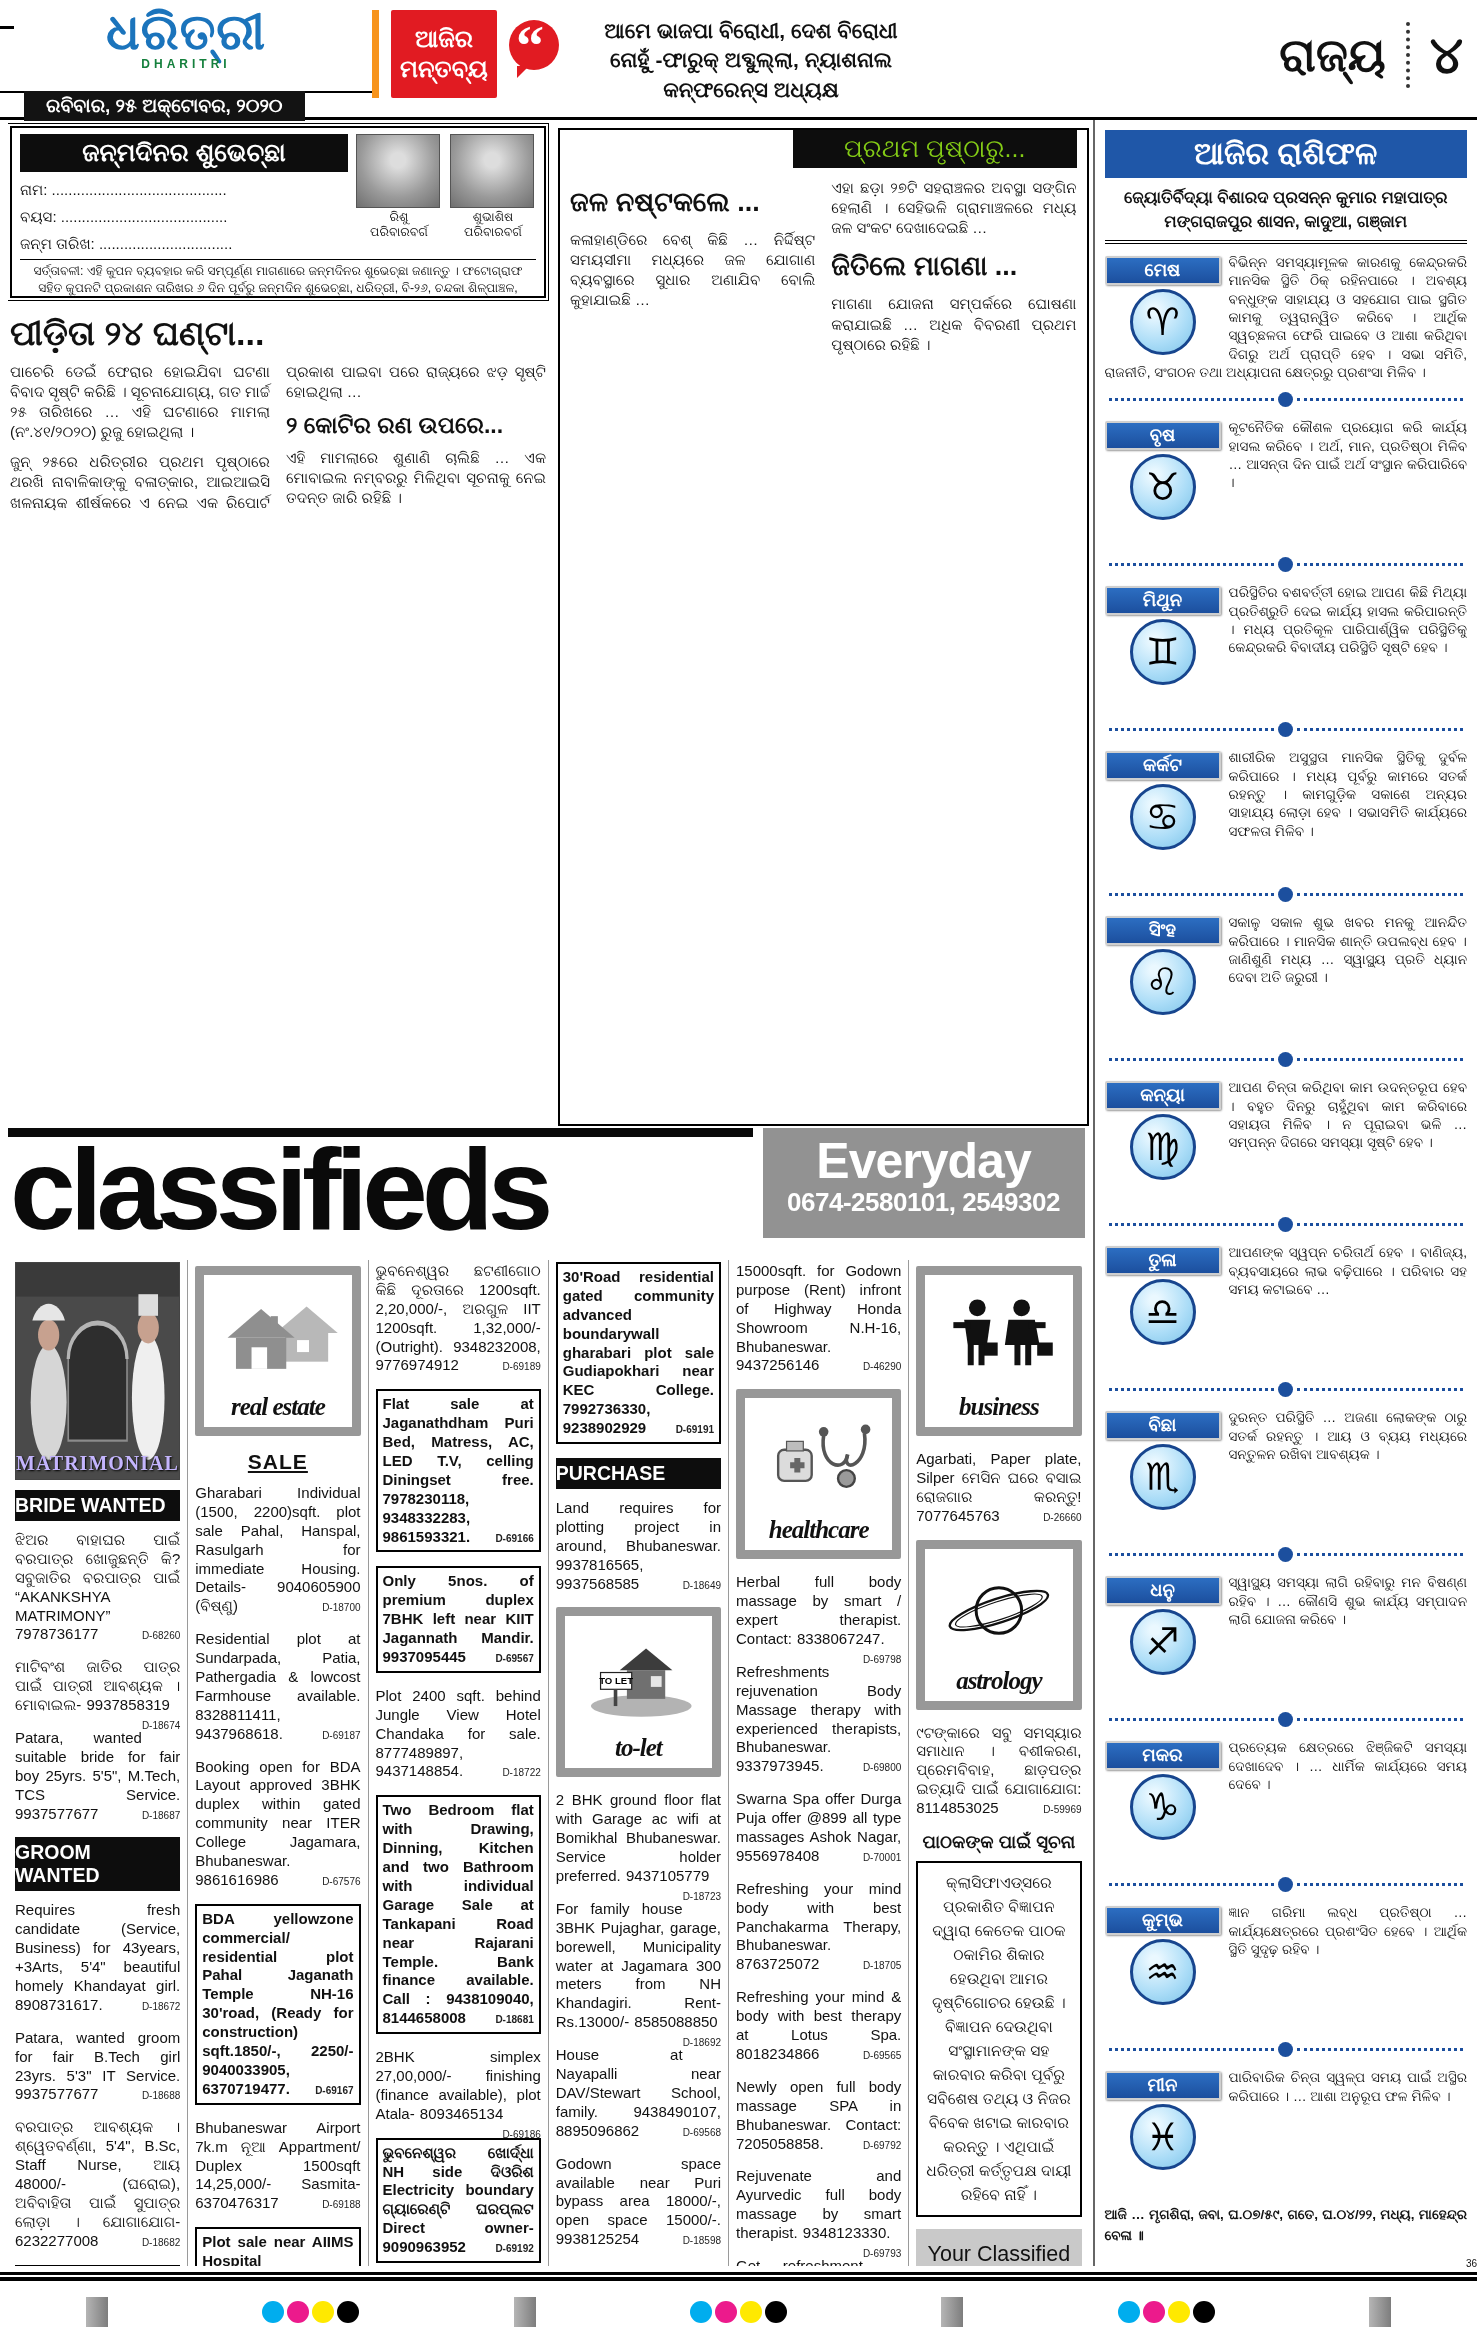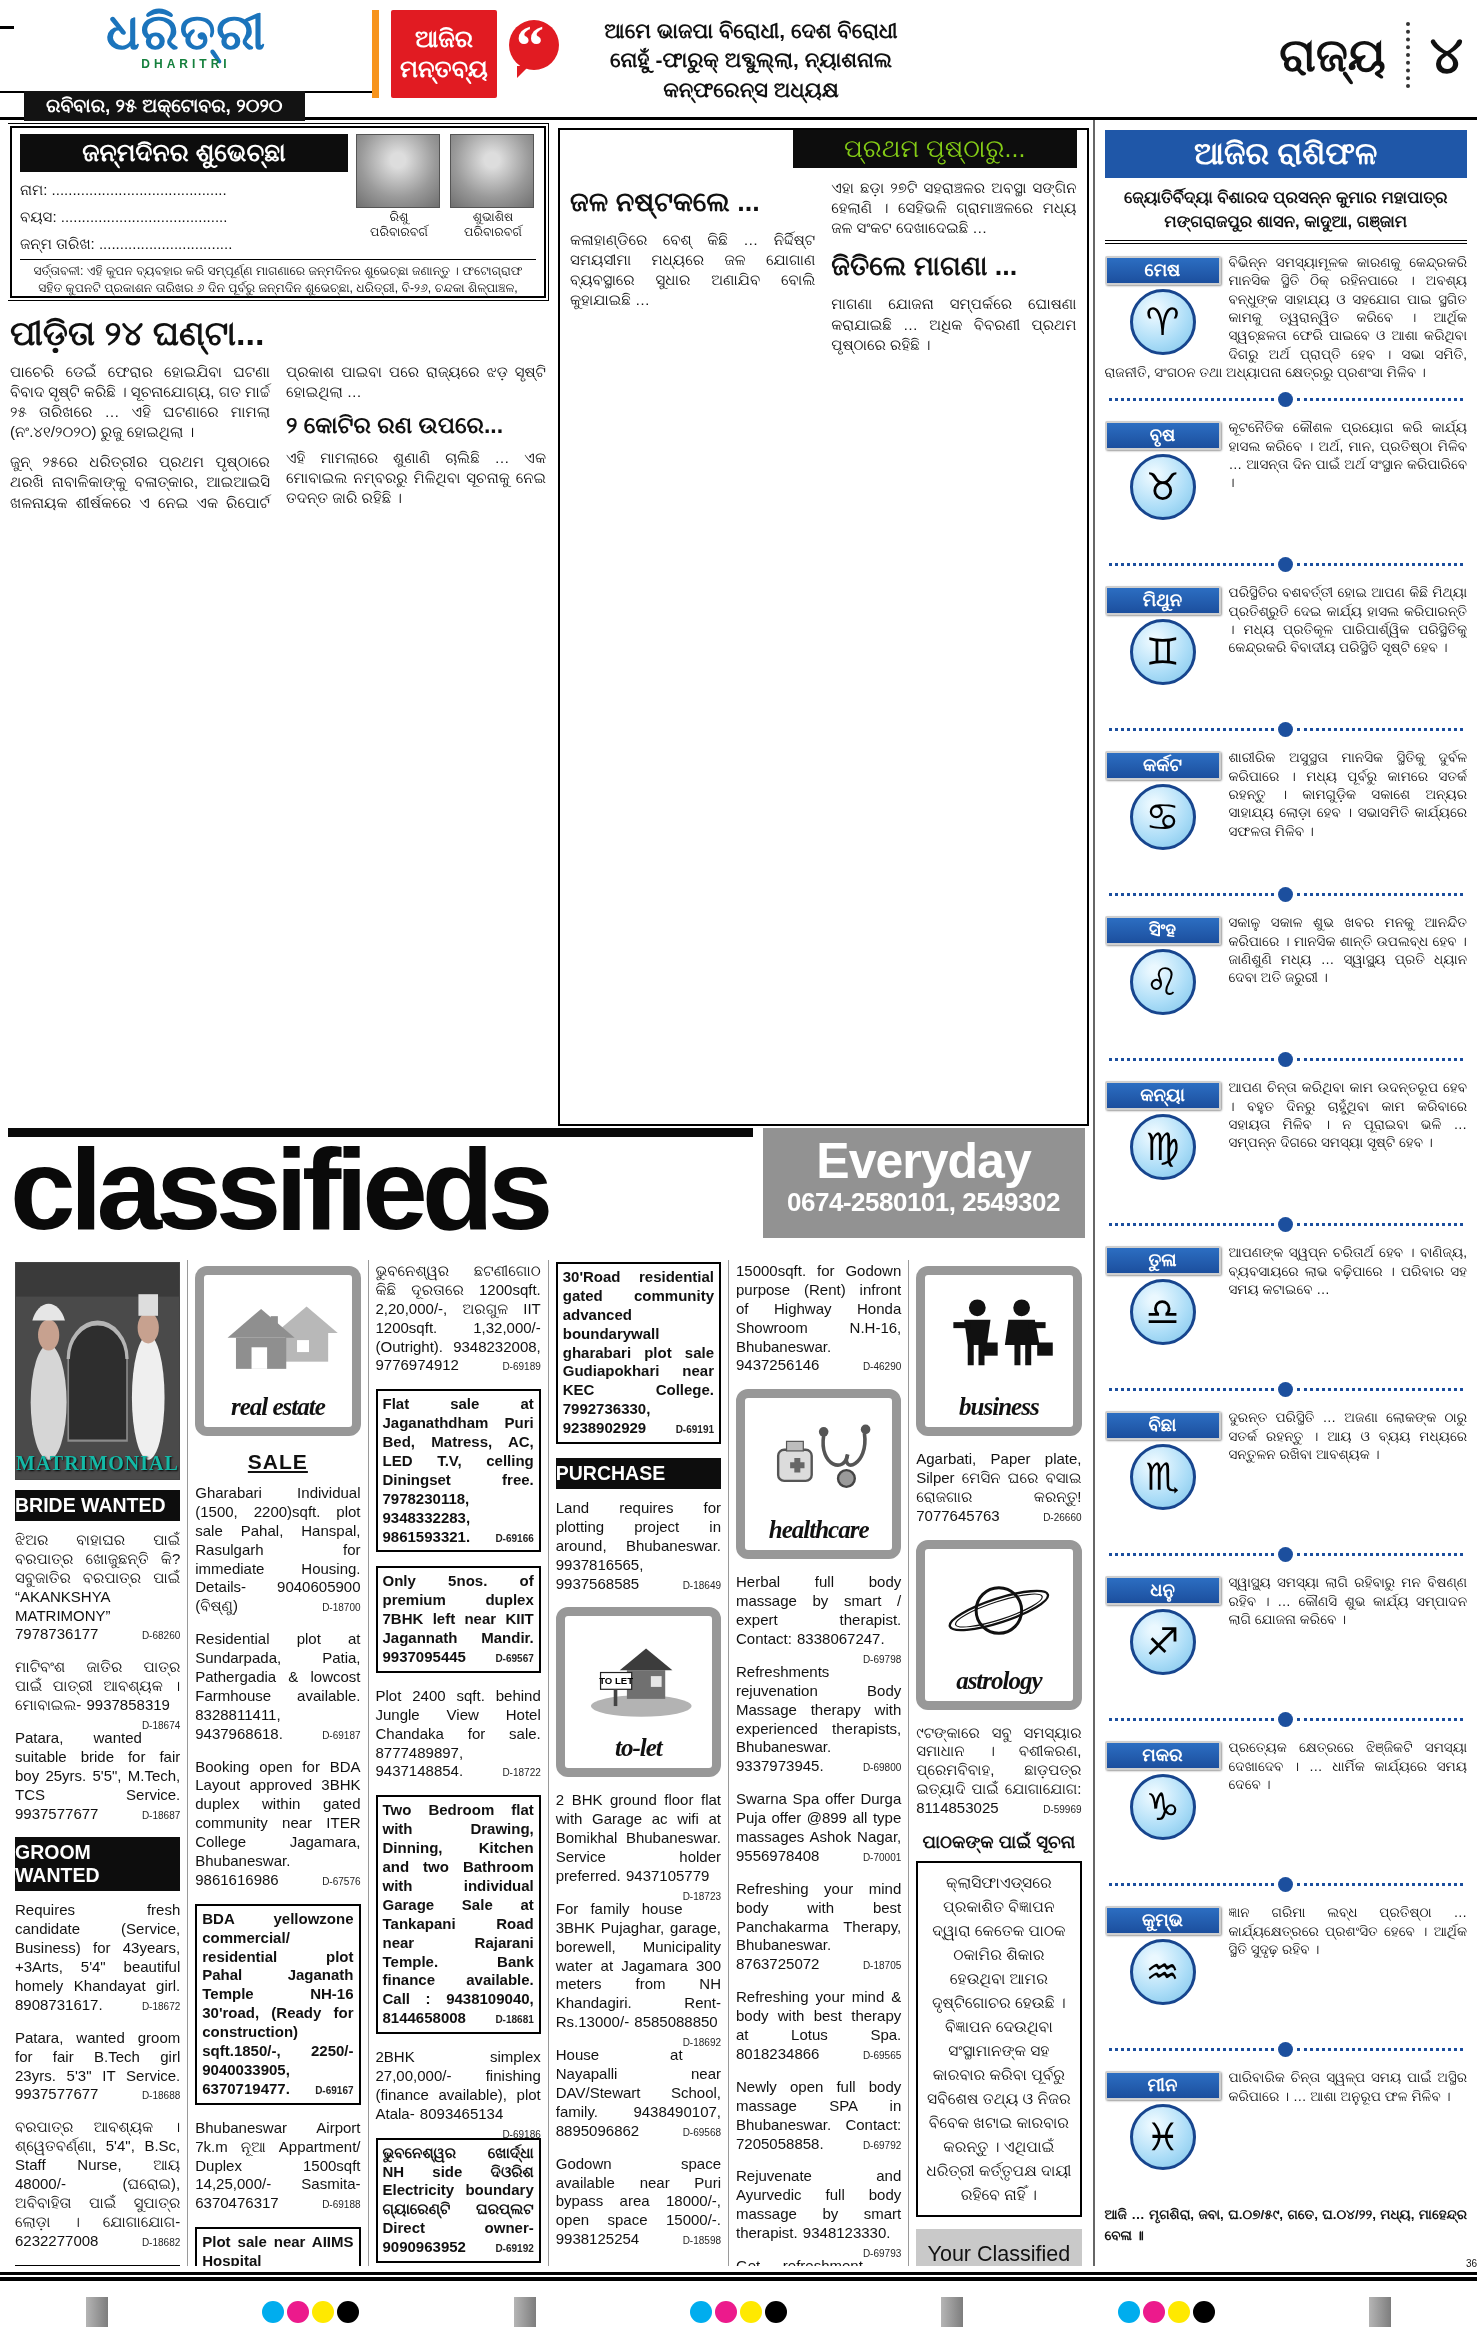--- a/index.html
+++ b/index.html
@@ -75,22 +75,22 @@
   .cls-grid{flex:1; display:flex; overflow:hidden; margin-top:6px;}
   .cls-col{flex:1; padding:2px 7px; overflow:hidden;}
   .cls-col + .cls-col{border-left:1px solid #9a9a9a;}
   .cls-header{background:#0d0d0d; color:#fff; font-weight:bold; font-size:19.5px; text-align:left; padding:4px 0; margin:10px 0;}
   .cls-subheader{font-weight:bold; font-size:21px; text-decoration:underline; text-align:center; margin:10px 0; letter-spacing:1px;}
   .ad{font-size:15px; line-height:1.26; text-align:justify; margin:0 0 14px; word-spacing:1px;}
   .ad .adid{float:right; font-size:10px; color:#222; margin-top:5px;}
   .ad.boxed{border:2px solid #000; padding:4px 5px; font-weight:bold;}
   .mat-photo{border:1px solid #444; height:218px; position:relative; margin-bottom:8px; overflow:hidden; background:#4a4a4a;}
   .mat-photo svg{width:100%; height:100%; display:block;}
-  .mat-label{position:absolute; left:0; right:12px; bottom:4px; text-align:center; color:#14b8a6; font-family:"Liberation Serif",serif; font-weight:bold; font-size:20px; letter-spacing:1px; text-shadow:1px 1px 2px #000;margin-top:38px;}
-  .icon-tile{border:9px solid #989898; border-radius:12px; background:#fff; height:170px; margin:4px 0 14px; display:flex; flex-direction:column; padding:6px 4px 2px;}
+  .mat-label{position:absolute; left:0; right:12px; bottom:4px; text-align:center; color:#c4b5fd; font-family:"Liberation Serif",serif; font-weight:bold; font-size:20px; letter-spacing:1px; text-shadow:1px 1px 2px #000;margin-top:38px;}
+  .icon-tile{border:9px solid #989898; border-radius:2px; background:#fff; height:170px; margin:4px 0 14px; display:flex; flex-direction:column; padding:6px 4px 2px;}
   .icon-art{flex:1; display:flex; align-items:center; justify-content:center;}
   .icon-art svg{width:86%; height:92%;}
   .icon-word{text-align:center; font-family:"Liberation Serif",serif; font-style:italic; font-weight:bold; font-size:25px; padding-bottom:4px; letter-spacing:-1px;}
   .notice-title{font-weight:bold; font-size:18px; text-align:center; margin:6px 0 8px;}
   .notice-box{border:2px solid #000; padding:8px 6px; font-size:15.5px; line-height:1.55; text-align:center; margin-bottom:12px;}
   .promo{background:#c9c9c9; padding:10px 6px; font-size:21.5px; line-height:1.4; text-align:center;}
   .greeting-box{border:2px solid #000; padding:6px 6px; font-size:14.5px; line-height:1.5; text-align:center; margin-bottom:10px;}
 
   
   .astro-banner{margin-top:10px; background:var(--astro-blue); color:#fff; font-weight:bold; font-size:31px; text-align:center; padding:6px 0;}

